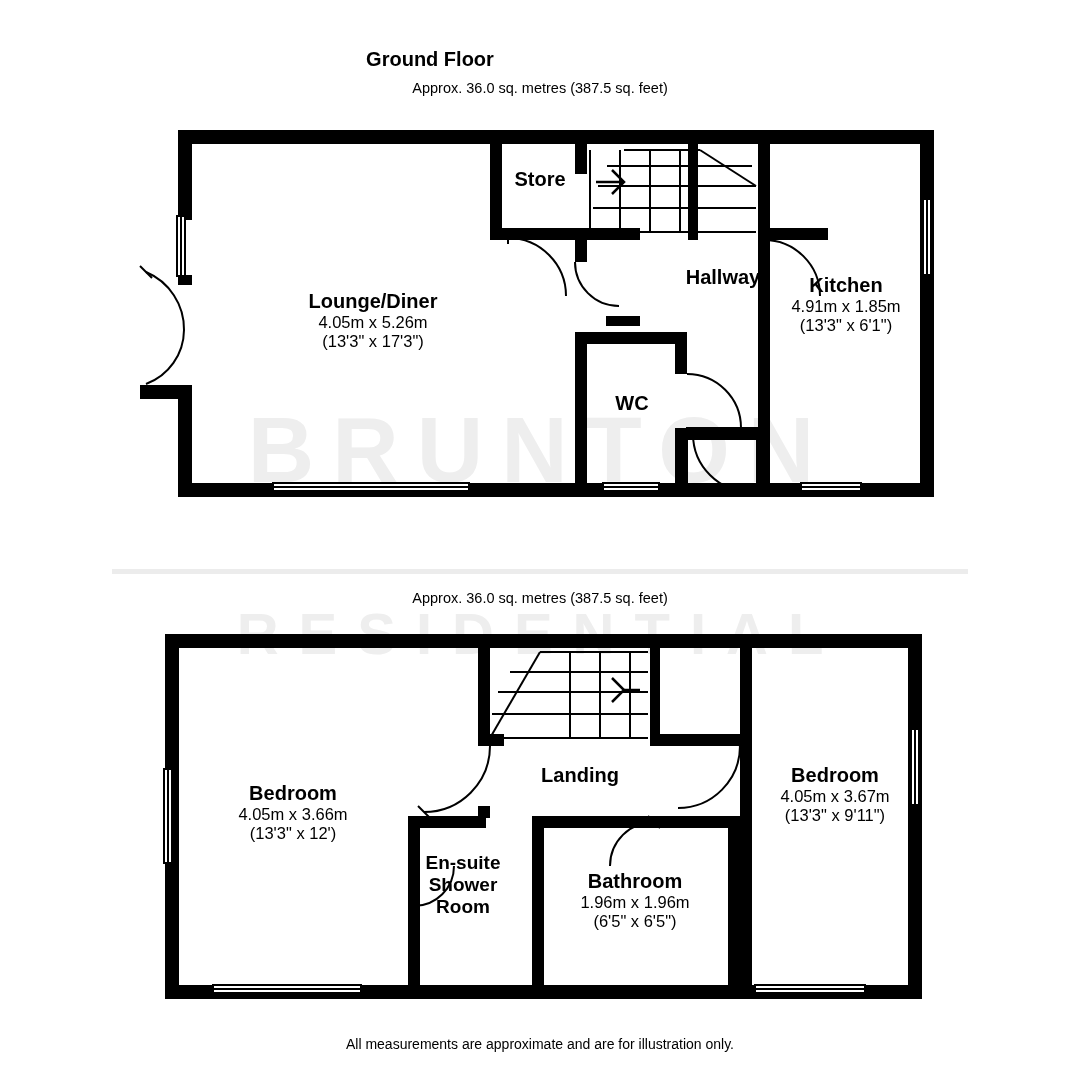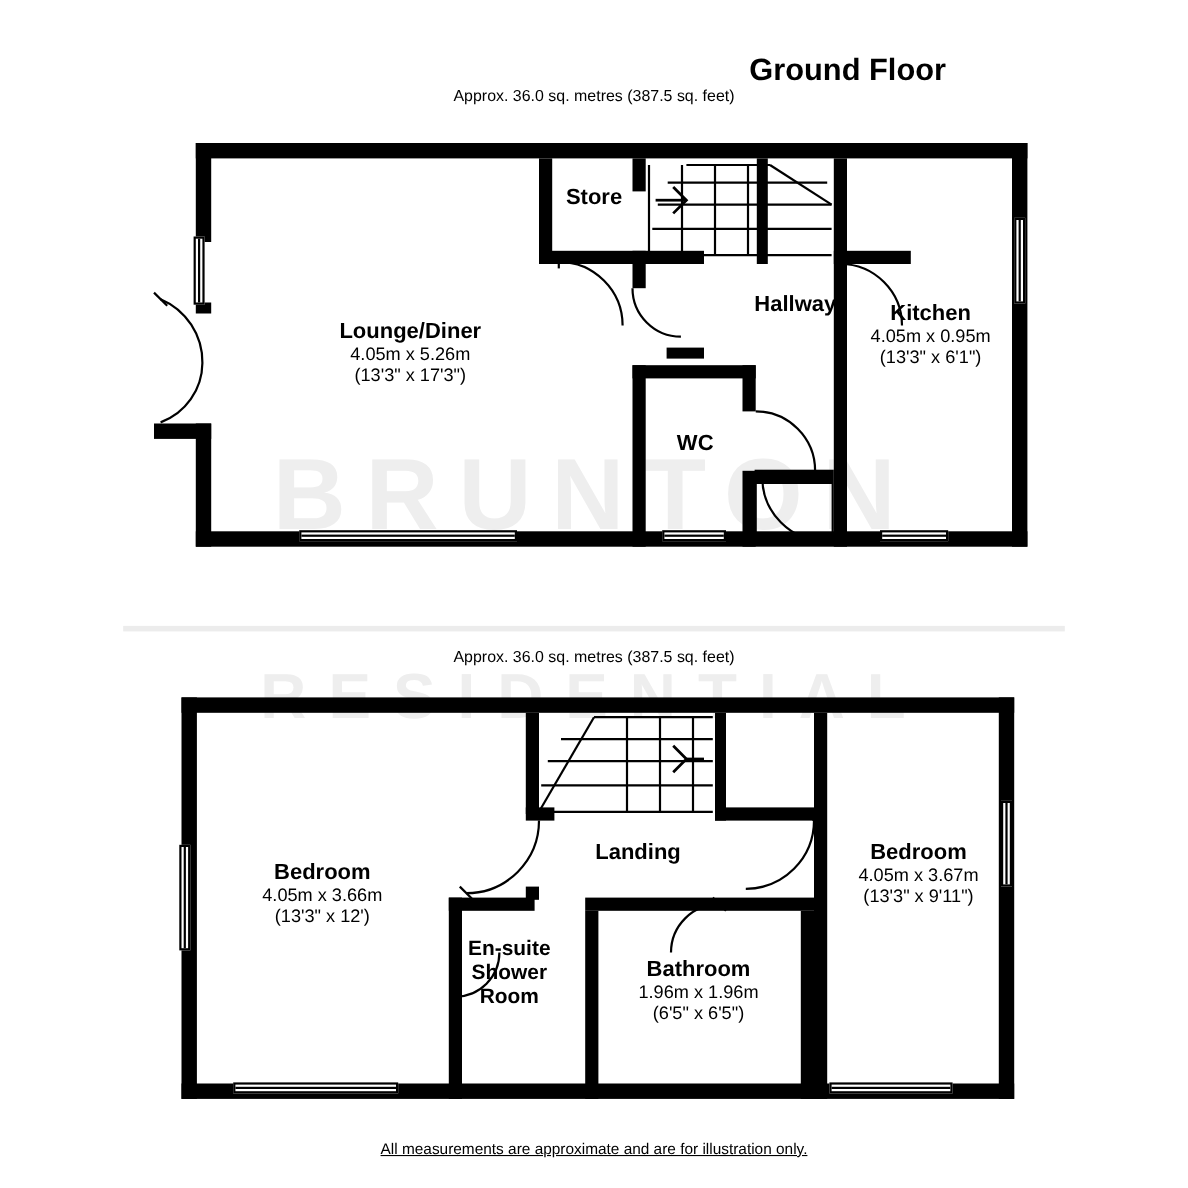--- a/index.html
+++ b/index.html
@@ -39,22 +39,22 @@
   .watermark.line2 {
     top: 600px;
     font-size: 58px;
     letter-spacing: 20px;
   }
 
   
   .floor-title {
     position: absolute;
     width: 860px;
-    text-align: right;
-    font-size: 28px;
+    text-align: center;
+    font-size: 20px;
     font-weight: 700;
   }
   .floor-sub {
     position: absolute;
     width: 1080px;
     text-align: center;
     font-size: 14.5px;
     font-weight: 400;
   }
   #gf-title { top: 48px; }
@@ -128,21 +128,20 @@
     height: 1080px;
     pointer-events: none;
   }
 
   
   .footer {
     position: absolute;
     width: 1080px;
     text-align: center;
     font-size: 14px;
-    text-decoration: underline;
   }
   #foot1 { top: 1036px; }
   #foot2 { top: 1056px; }
 </style>
 </head>
 <body>
 
 <div class="plan-root">
 
   <div class="watermark line1">BRUNTON</div>
@@ -182,21 +181,21 @@
     <div class="window h" style="left:800px; top:482px; width:62px; height:10px;"></div>
 
     <div class="room-label" style="left:452px; top:168px; width:176px;">
       <span class="nm">Store</span>
     </div>
     <div class="room-label" style="left:635px; top:266px; width:176px;">
       <span class="nm">Hallway</span>
     </div>
     <div class="room-label" style="left:748px; top:274px; width:196px;">
       <span class="nm">Kitchen</span>
-      <span class="dm">4.05m x 0.95m</span>
+      <span class="dm">4.91m x 1.85m</span>
       <span class="dm">(13'3" x 6'1")</span>
     </div>
     <div class="room-label" style="left:246px; top:290px; width:254px;">
       <span class="nm">Lounge/Diner</span>
       <span class="dm">4.05m x 5.26m</span>
       <span class="dm">(13'3" x 17'3")</span>
     </div>
     <div class="room-label" style="left:544px; top:392px; width:176px;">
       <span class="nm">WC</span>
     </div>

